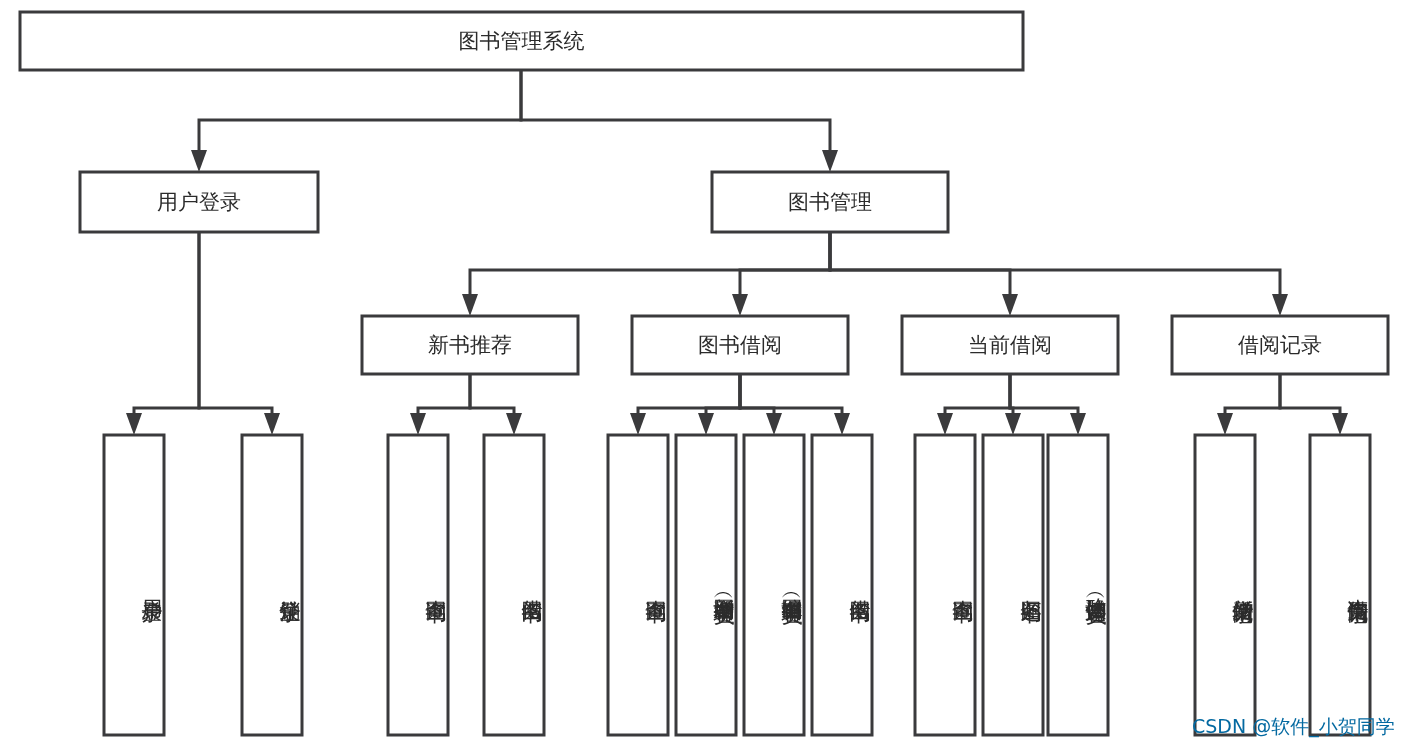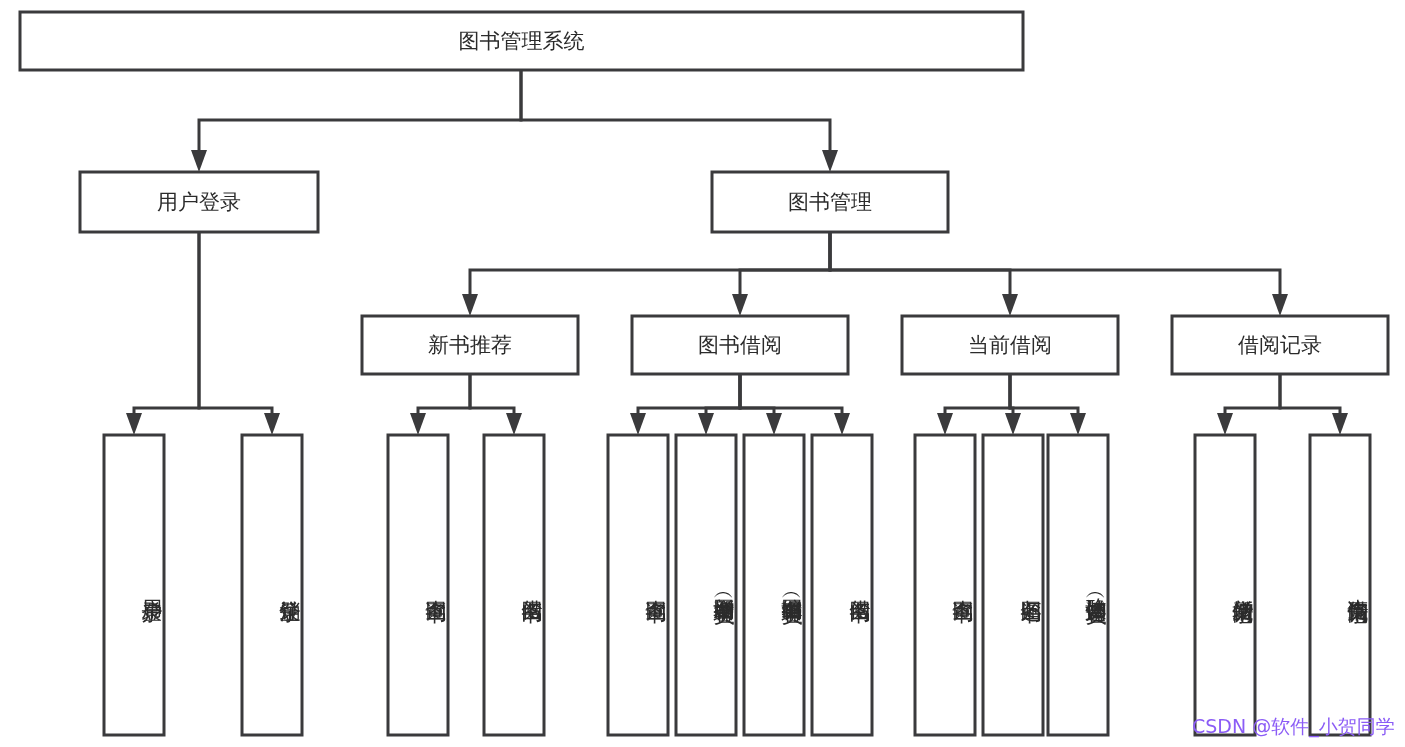--- a/index.html
+++ b/index.html
@@ -61,21 +61,21 @@
     display: flex;
     align-items: flex-start;
     justify-content: center;
     pointer-events: none;
     user-select: none;
   }
   .watermark {
     position: absolute;
     font-family: "DejaVu Sans", "Liberation Sans", sans-serif;
     font-size: 19px;
-    color: #8b5cf6;
+    color: #0369a1;
     white-space: nowrap;
     user-select: none;
   }
 </style>
 </head>
 <body>
 
 <div id="diagram-root">
   <svg id="diagram-canvas" viewBox="0 0 1405 747">
     <g id="edges-layer">

